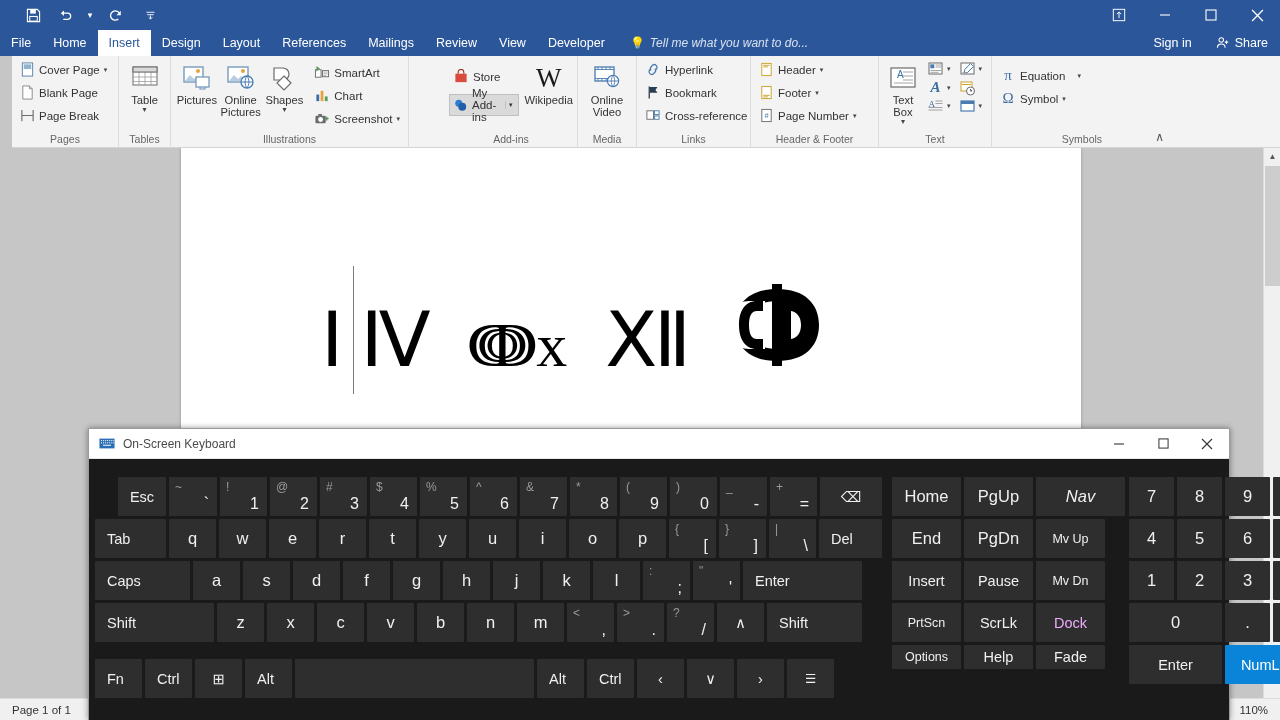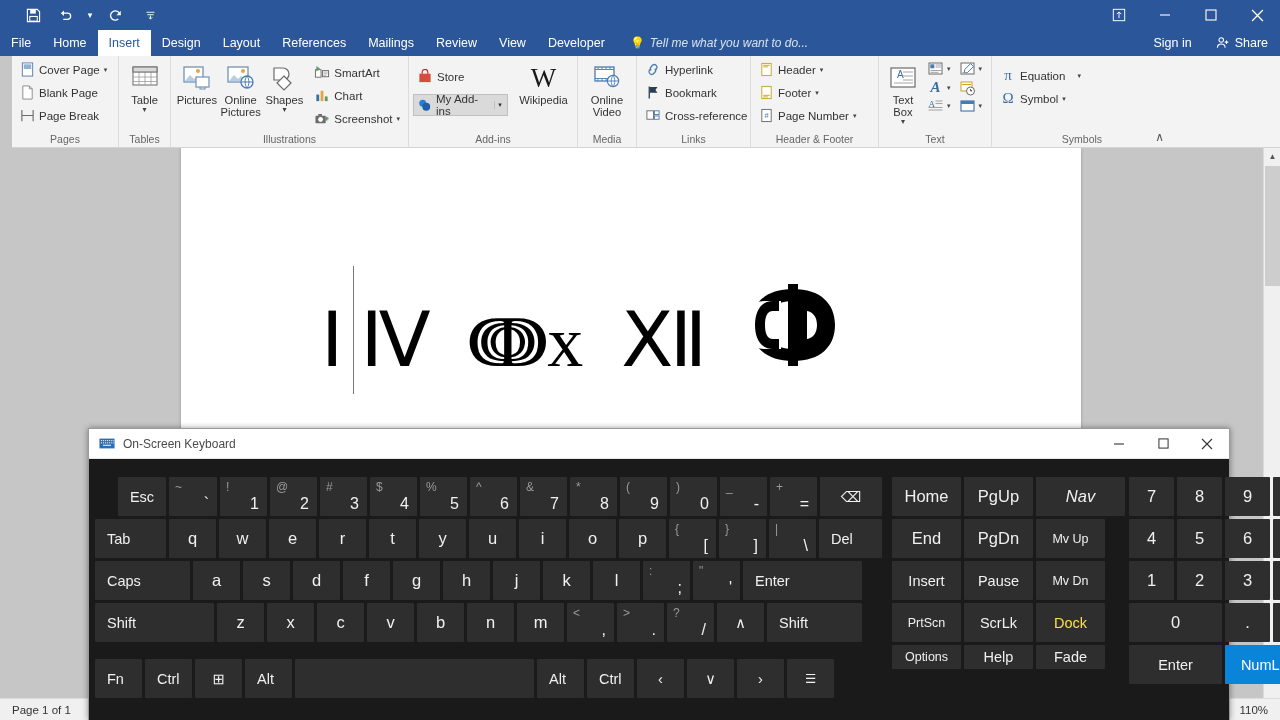--- a/index.html
+++ b/index.html
@@ -168,21 +168,21 @@
     font-family:"Liberation Sans", sans-serif;
   }
   .key.dual { }
   .key .up {
     position:absolute; left:6px; top:3px; font-size:12px; color:#9a9a9a;
   }
   .key .lo {
     position:absolute; right:8px; bottom:3px; font-size:16px; color:#f0f0f0;
   }
   .key.left-label { justify-content:flex-start; padding-left:12px; }
-  .key.dim { color:#fde047; }
+  .key.dim { color:#f0abfc; }
   .key.numlock { background:#0a84d8; color:#fff; }
   .key.small { font-size:12.5px; }
   .key.med { font-size:14.5px; }
 
   .osk-main { display:inline-block; vertical-align:top; }
   .osk-nav  { display:inline-block; vertical-align:top; margin-left:10px; }
   .osk-pad  { display:inline-block; vertical-align:top; margin-left:4px; }
   .osk-cols { display:flex; align-items:flex-start; }
 </style>
 </head>
@@ -393,21 +393,21 @@
                 </svg>
               </span>
             <span>Screenshot</span>
             <span class="caret">▾</span>
           </div>
         </div>
       </div>
       <div class="group-label">Illustrations</div>
     </div>
 
-    <div class="group" style="width:169px;">
+    <div class="group" style="width:169px;padding-left:36px;">
       <div class="group-body">
         <div class="col-small" style="padding-top:6px;">
           <div class="smallbtn">
             <span>
                 <svg width="16" height="15" viewBox="0 0 16 16" class="ic-svg">
                   <path d="M2 5h12v9H2z" fill="#d94c3d"></path>
                   <path d="M5 5V3.4a3 3 0 0 1 6 0V5" fill="none" stroke="#a33226" stroke-width="1.2"></path>
                 </svg>
               </span>
             <span>Store</span>
@@ -604,21 +604,21 @@
 
   </div>
 
   <div class="docarea">
     <div class="page">
       <div class="doc-line">
         <span class="doc-seg">Ⅰ</span>
         <span class="caret-bar"></span>
         <span class="doc-seg">Ⅳ</span>
         <span class="sp"></span>
-        <span class="doc-seg" style="font-size:72px;">ↈx</span>
+        <span class="doc-seg" style="font-size:62px;">ↈx</span>
         <span class="sp"></span>
         <span class="doc-seg">Ⅻ</span>
         <span class="sp"></span>
         <span class="cd-glyph">
           <svg width="96" height="82" viewBox="0 0 96 82" class="ic-svg">
             <path d="M48 5 C20 5 6 20 6 41 C6 62 20 77 48 77 C76 77 90 62 90 41 C90 20 76 5 48 5 Z
                      M48 17 C30 17 20 26 20 41 C20 56 30 65 48 65 C66 65 76 56 76 41 C76 26 66 17 48 17 Z" fill="#000" fill-rule="evenodd"></path>
             <rect x="43" y="0" width="10" height="82" fill="#000"></rect>
             <path d="M20 17 h16 v48 h-16 z M20 17 a24 24 0 0 0 0 48 z" fill="#fff"></path>
             <path d="M28 17 C16 17 10 27 10 41 C10 55 16 65 28 65 L34 65 L34 55 L28 55 C22 55 20 49 20 41 C20 33 22 27 28 27 L34 27 L34 17 Z" fill="#000"></path>

